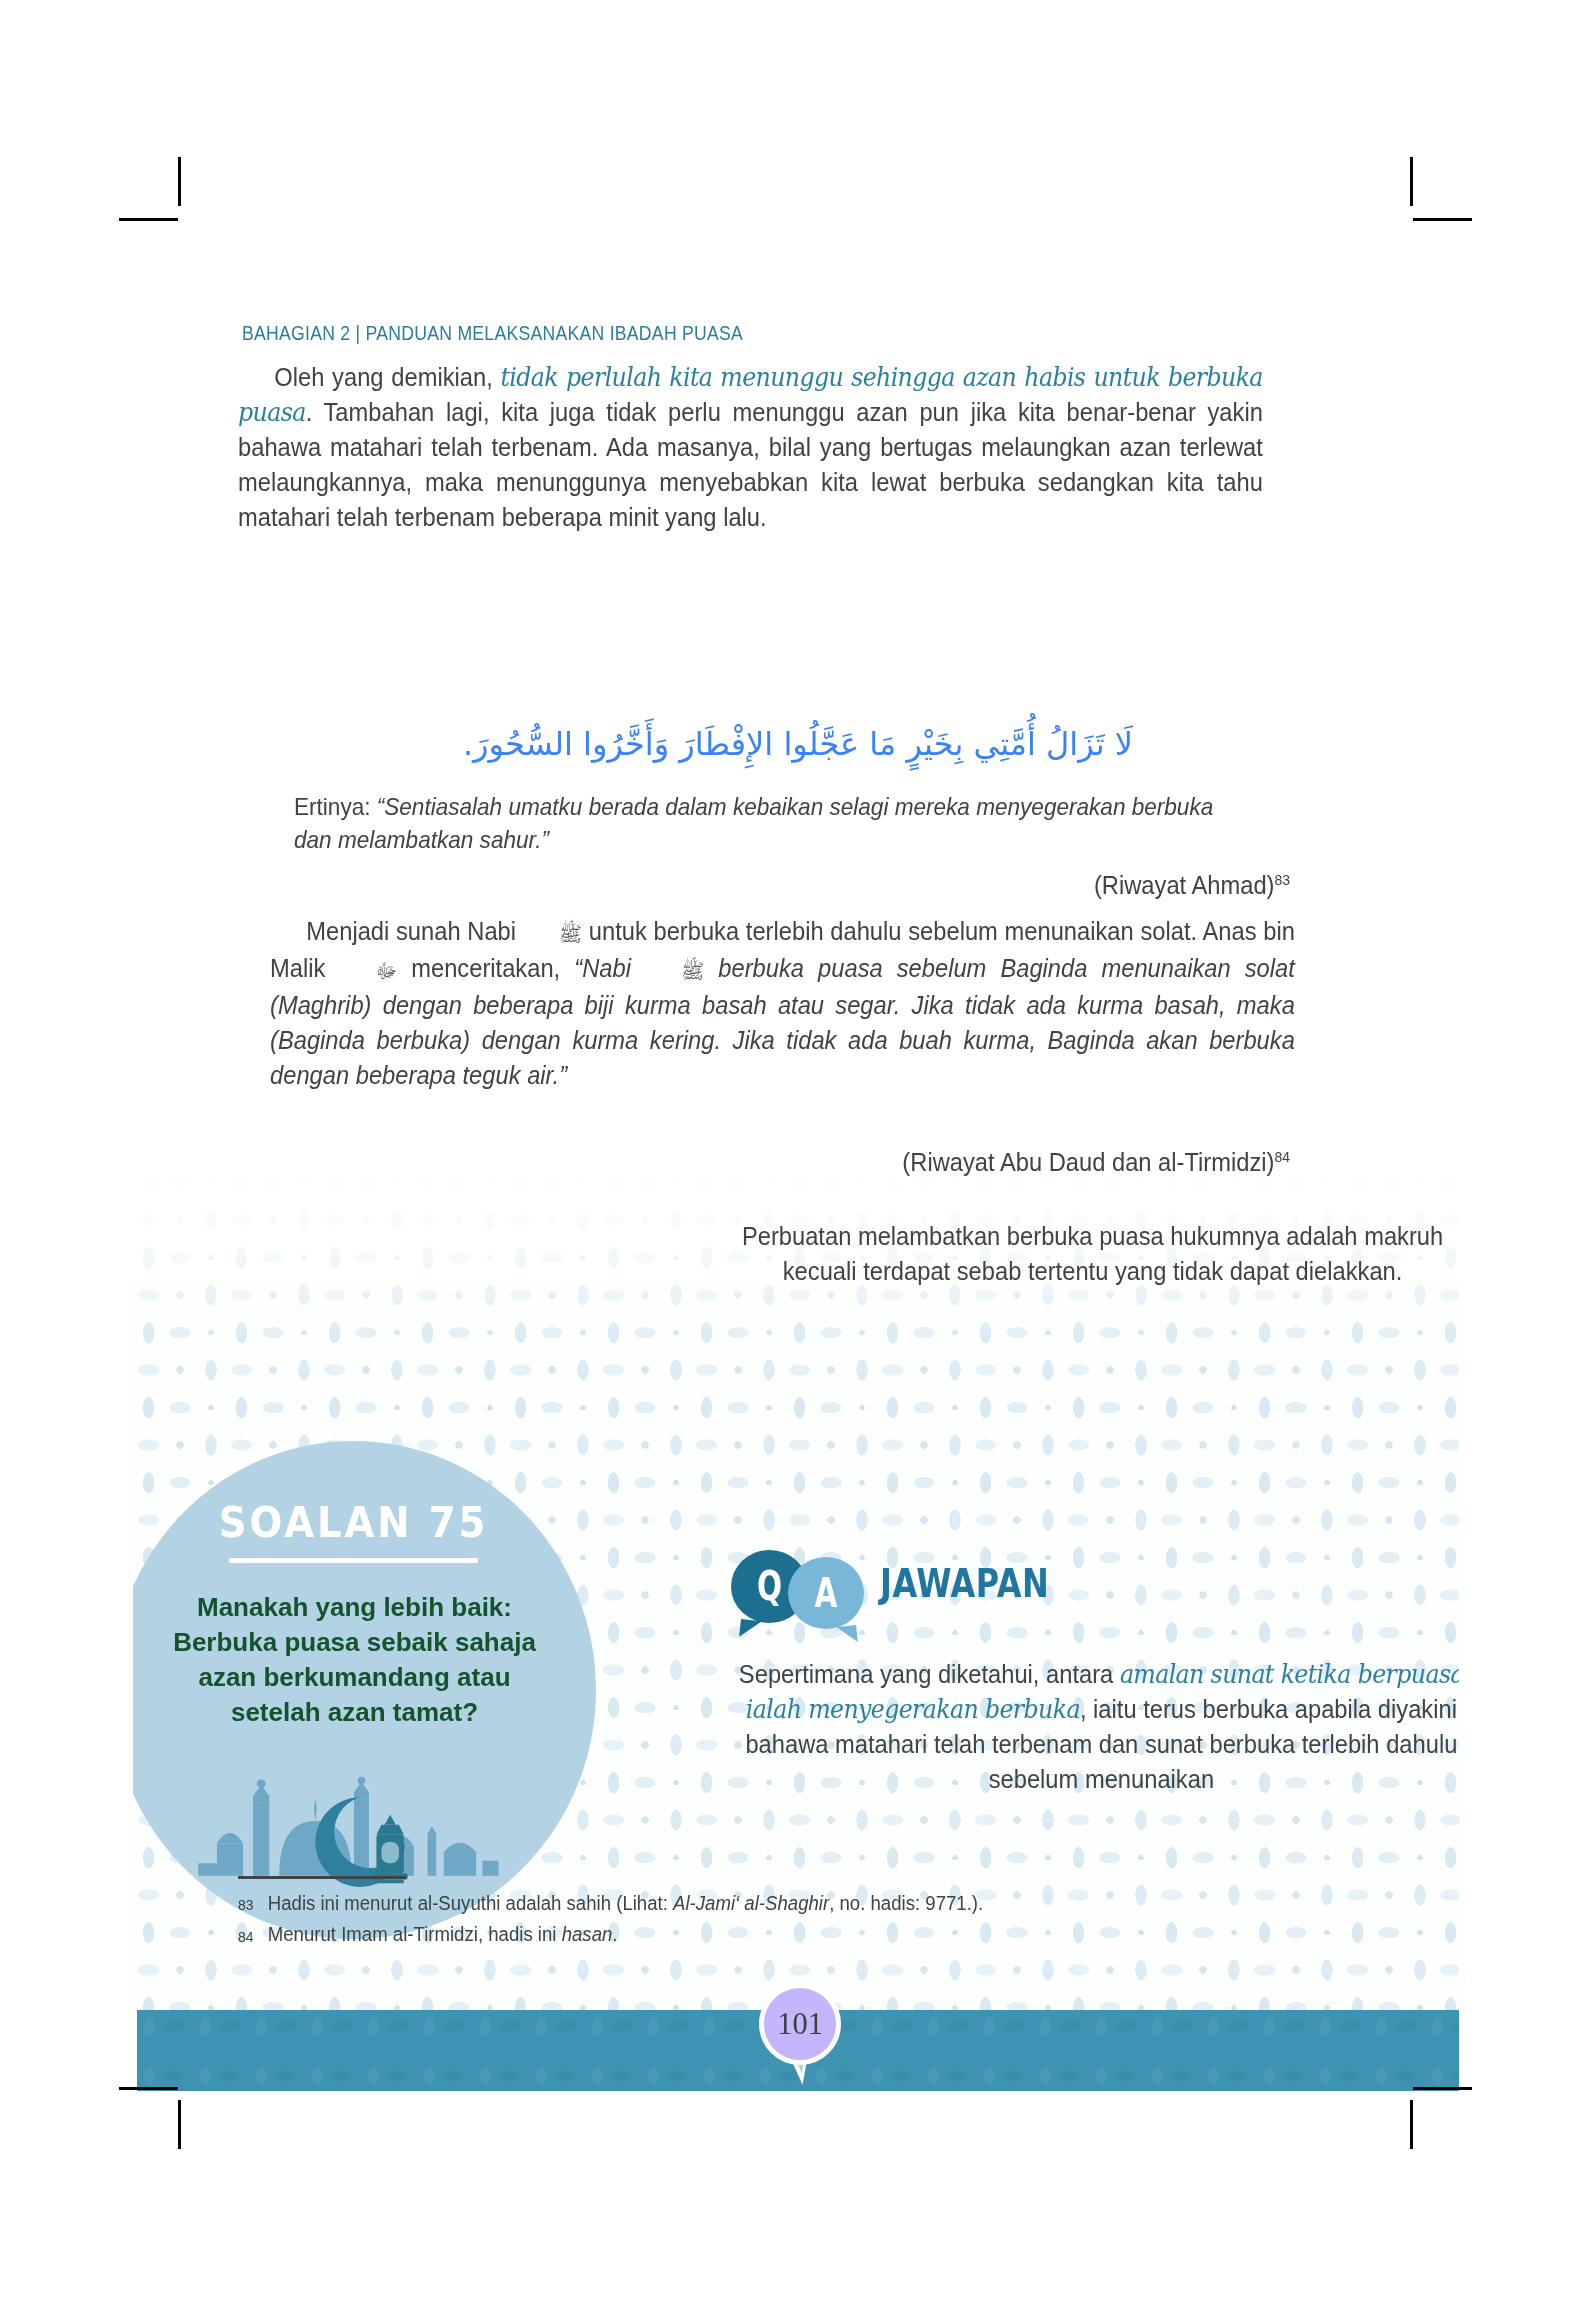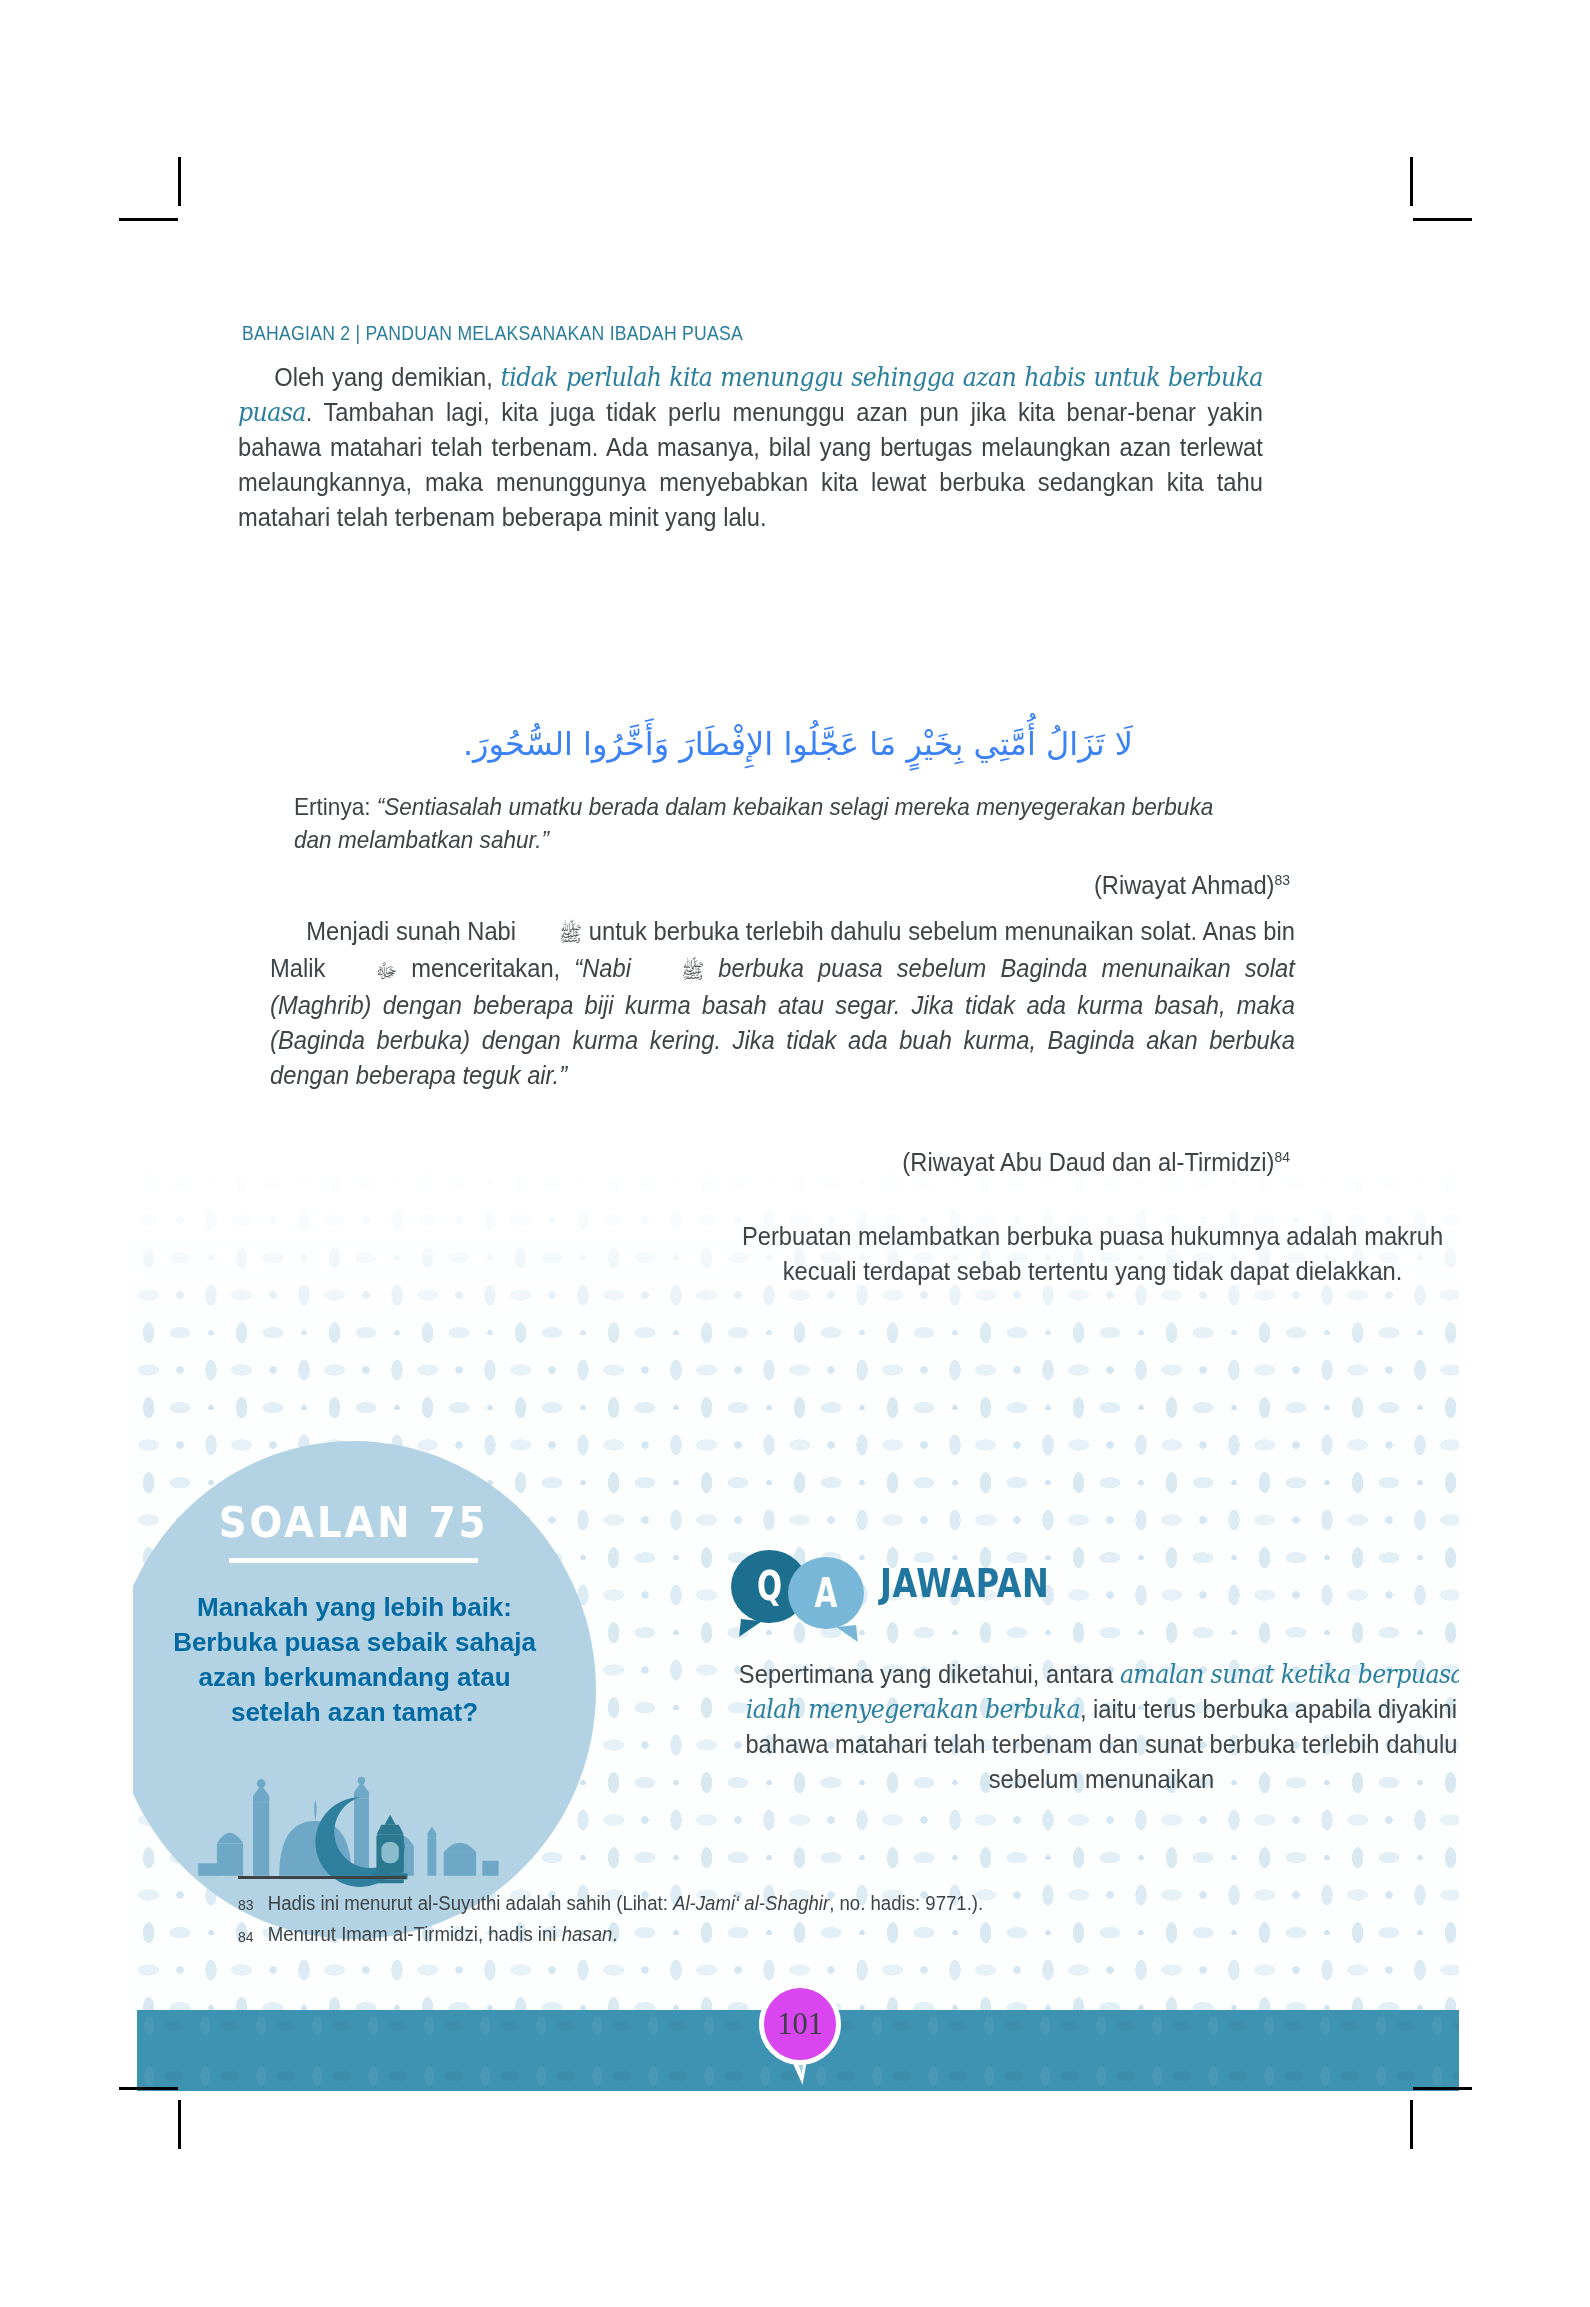--- a/index.html
+++ b/index.html
@@ -143,21 +143,21 @@
     font-family:"DejaVu Sans", sans-serif;
     transform:scaleX(0.92);
   }
   .soalan-rule{
     position:absolute;top:117px;left:118px;
     width:249px;height:5px;background:#ffffff;border-radius:1.2px;
   }
   .soalan-q{
     position:absolute;top:149px;left:60px;width:367px;
     text-align:center;
-    color:#0369a1;
+    color:#14532d;
     font-size:26px;line-height:35px;
     font-weight:bold;
     font-family:"Liberation Sans", sans-serif;
   }
   .mosque-art{
     position:absolute;bottom:32px;left:50%;transform:translateX(-50%);
     width:349px;height:131px;
   }
 
   
@@ -240,21 +240,21 @@
   .pagenum-tail-in{
     position:absolute;left:50%;top:60px;
     width:0;height:0;
     border-left:8.7px solid transparent;border-right:8.7px solid transparent;
     border-top:31px solid #a9cfe2;
     transform:translateX(-50%) rotate(-7deg);
   }
   .pagenum{
     position:absolute;left:0;top:0;
     width:82px;height:82px;border-radius:50%;
-    background:#d946ef;border:5.6px solid #ffffff;
+    background:#c4b5fd;border:5.6px solid #ffffff;
     box-sizing:border-box;
     display:flex;align-items:center;justify-content:center;
     color:#3b4143;font-size:30.5px;
     font-family:"Liberation Serif", serif;
     z-index:2;
   }
 </style>
 </head>
 <body>
 

